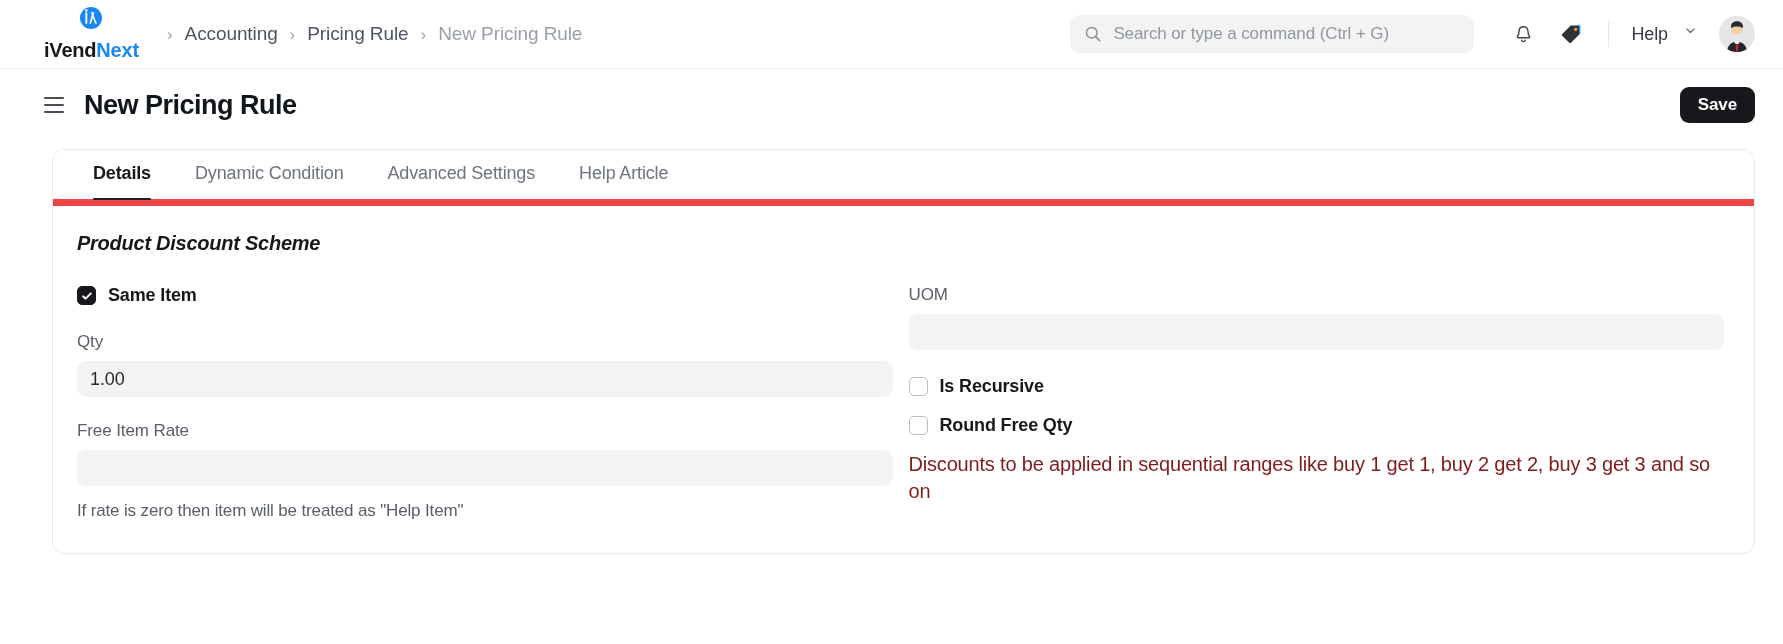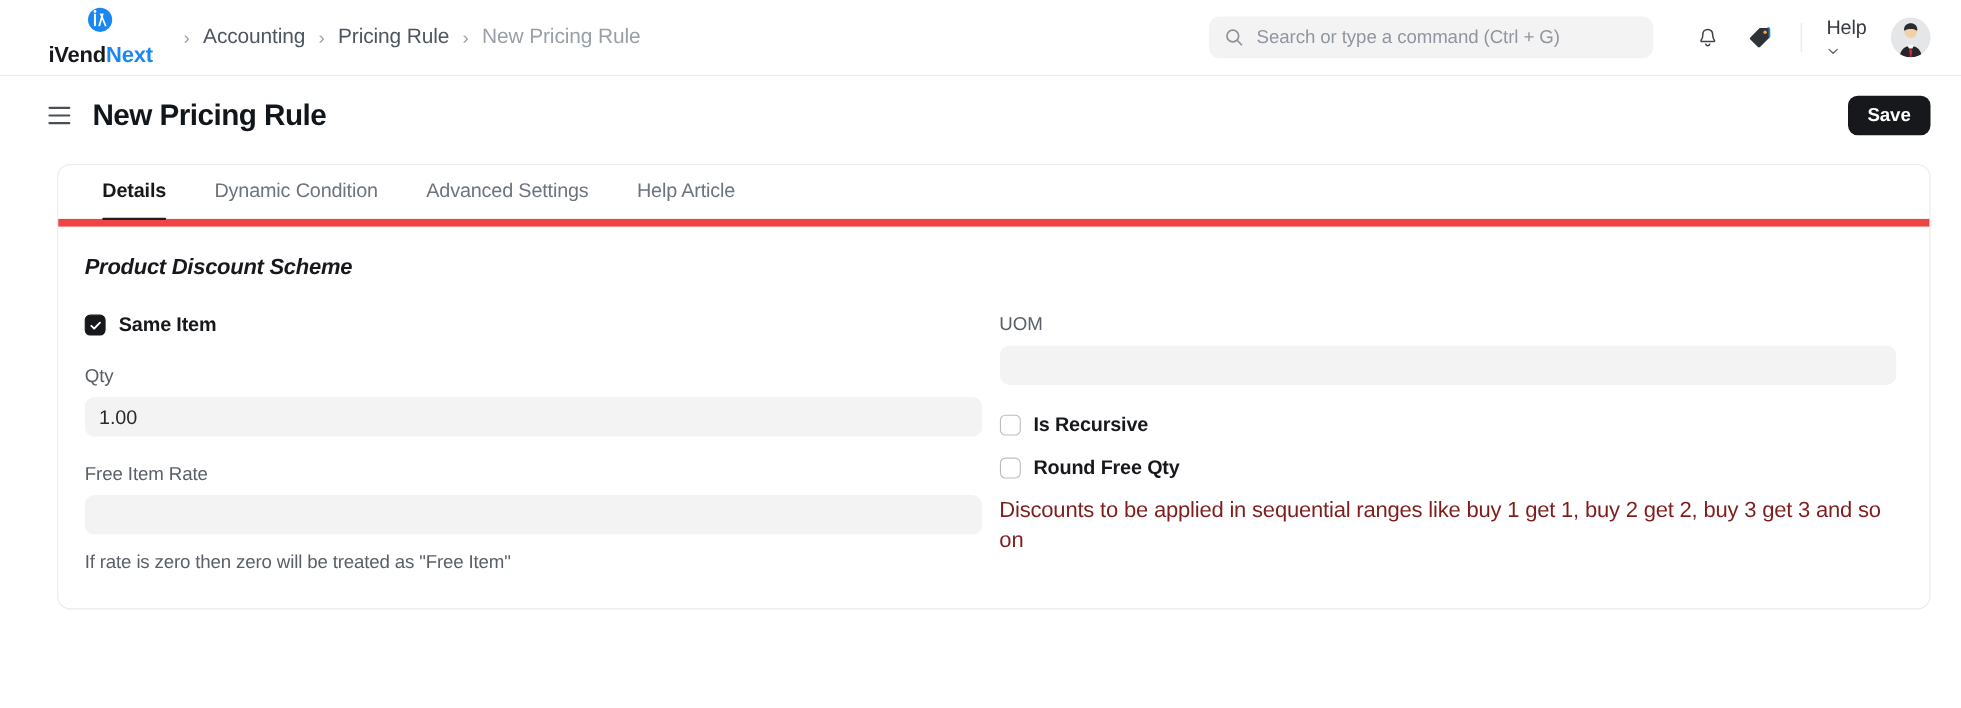--- a/index.html
+++ b/index.html
@@ -102,22 +102,21 @@
   }
   .nav-divider {
     width: 1px;
     height: 26px;
     background: #e4e5e7;
     margin: 0 22px 0 24px;
   }
   .help-menu {
     display: flex;
     align-items: flex-start;
-    gap: 4px;
-    flex-direction: column;
+    gap: 16px;
   }
   .help-label {
     font-size: 18px;
     color: #373b41;
     letter-spacing: -0.1px;
   }
   .avatar {
     width: 36px; height: 36px;
     border-radius: 50%;
     margin-left: 22px;
@@ -398,21 +397,21 @@
         </div>
 
         <div class="field">
           <label class="field-label">Qty</label>
           <input class="field-control" type="text" value="1.00" style="">
         </div>
 
         <div class="field" style="margin-bottom:0;">
           <label class="field-label">Free Item Rate</label>
           <input class="field-control" type="text" value="" style="">
-          <div class="field-hint">If rate is zero then zero will be treated as "Free Item"</div>
+          <div class="field-hint">If rate is zero then item will be treated as "Help Item"</div>
         </div>
 
       </div>
 
       <div class="col">
 
         <div class="field" style="margin-bottom:26px;">
           <label class="field-label">UOM</label>
           <input class="field-control" type="text" value="" style="">
         </div>

